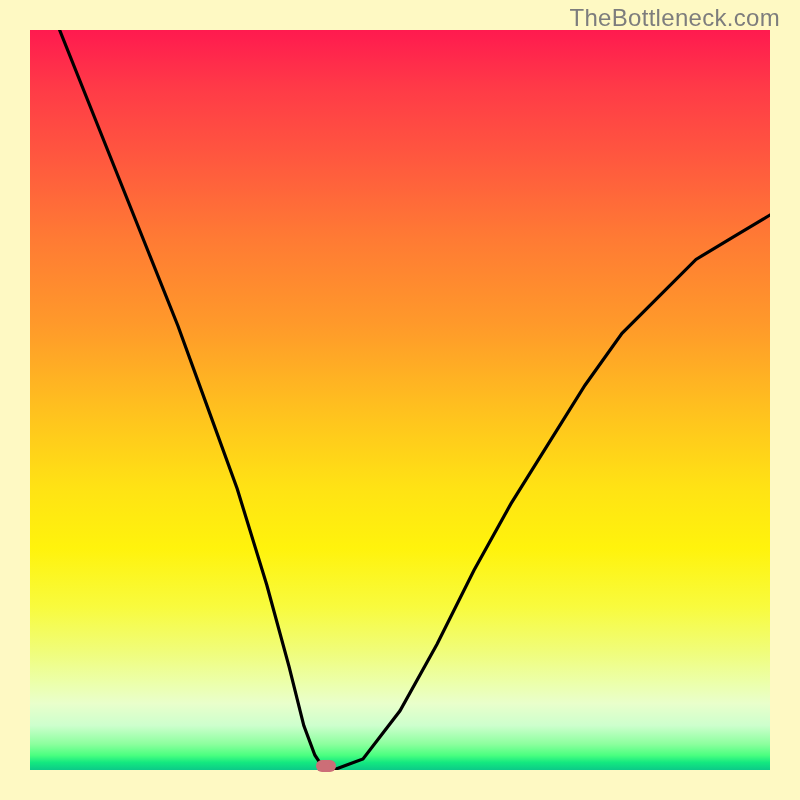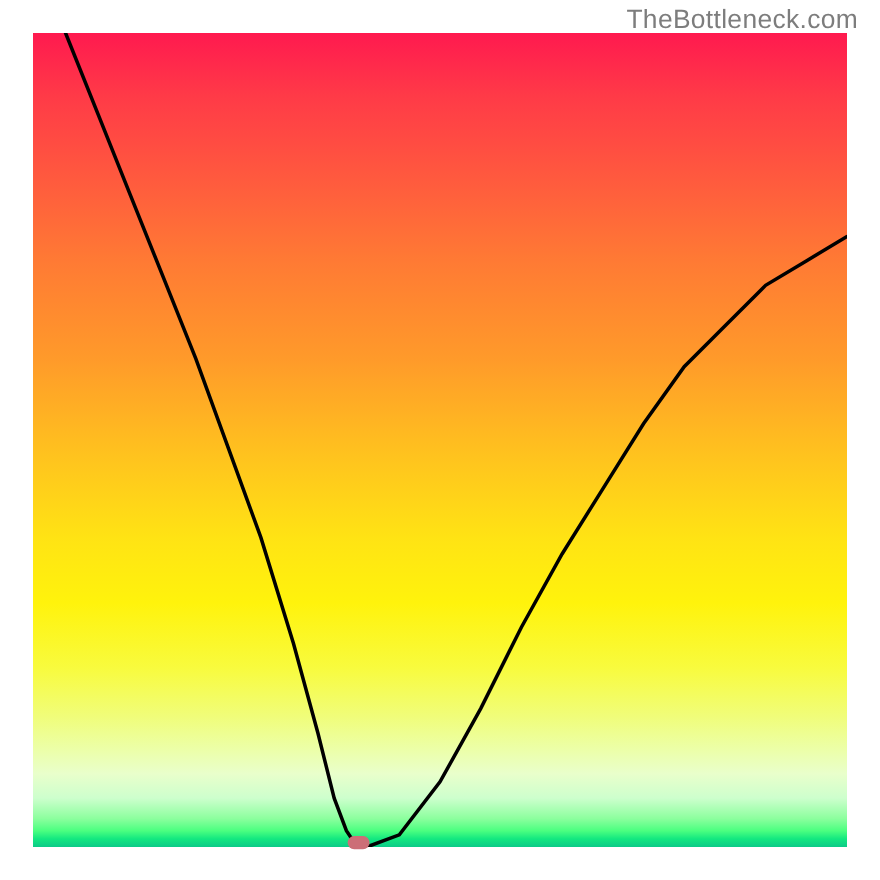--- a/index.html
+++ b/index.html
@@ -8,21 +8,21 @@
     width: 800px;
     height: 800px;
     background: #000;
     font-family: Arial, Helvetica, sans-serif;
     overflow: hidden;
   }
   .outer {
     position: relative;
     width: 800px;
     height: 800px;
-    background: #ffffff;
+    background: #fef9c3;
   }
   .watermark {
     position: absolute;
     top: 4px;
     right: 20px;
     color: #7d7d7d;
     font-size: 24px;
     font-weight: 500;
     letter-spacing: 0.3px;
   }

